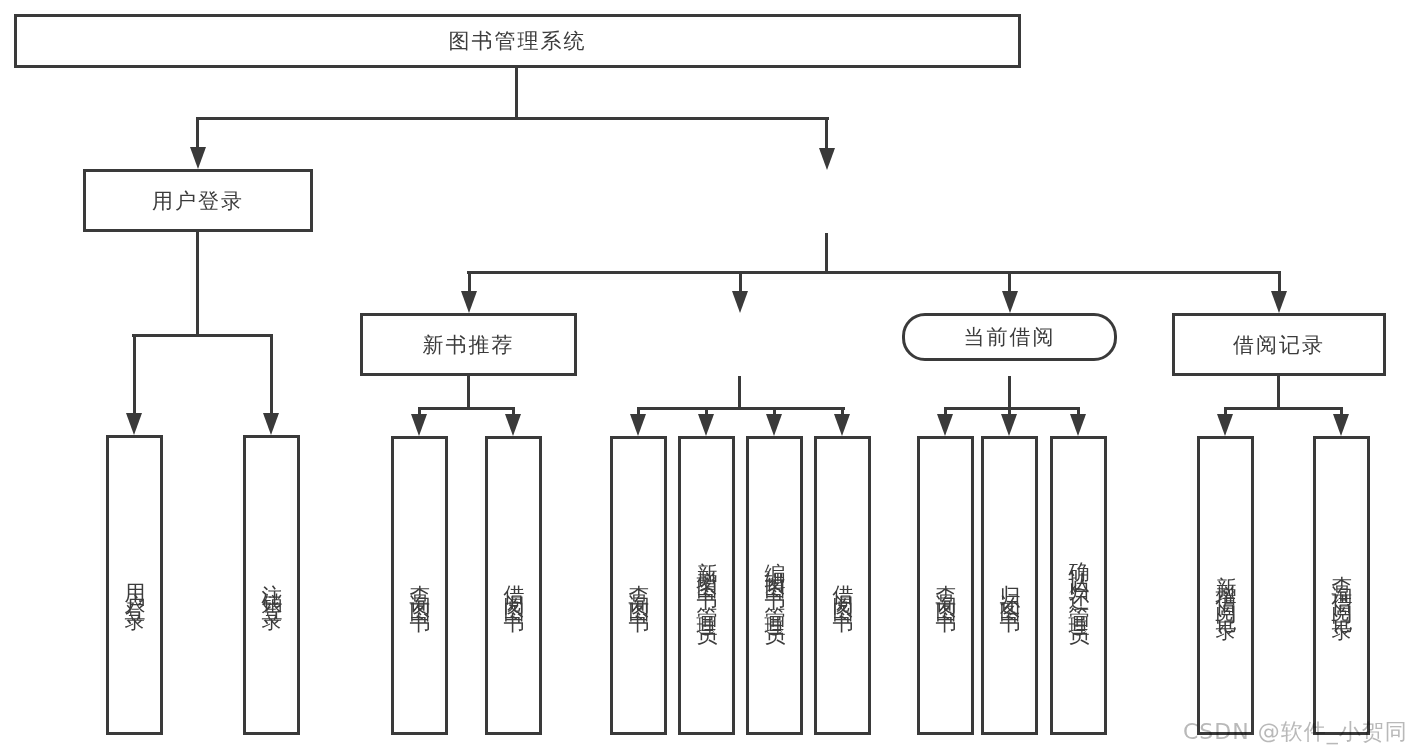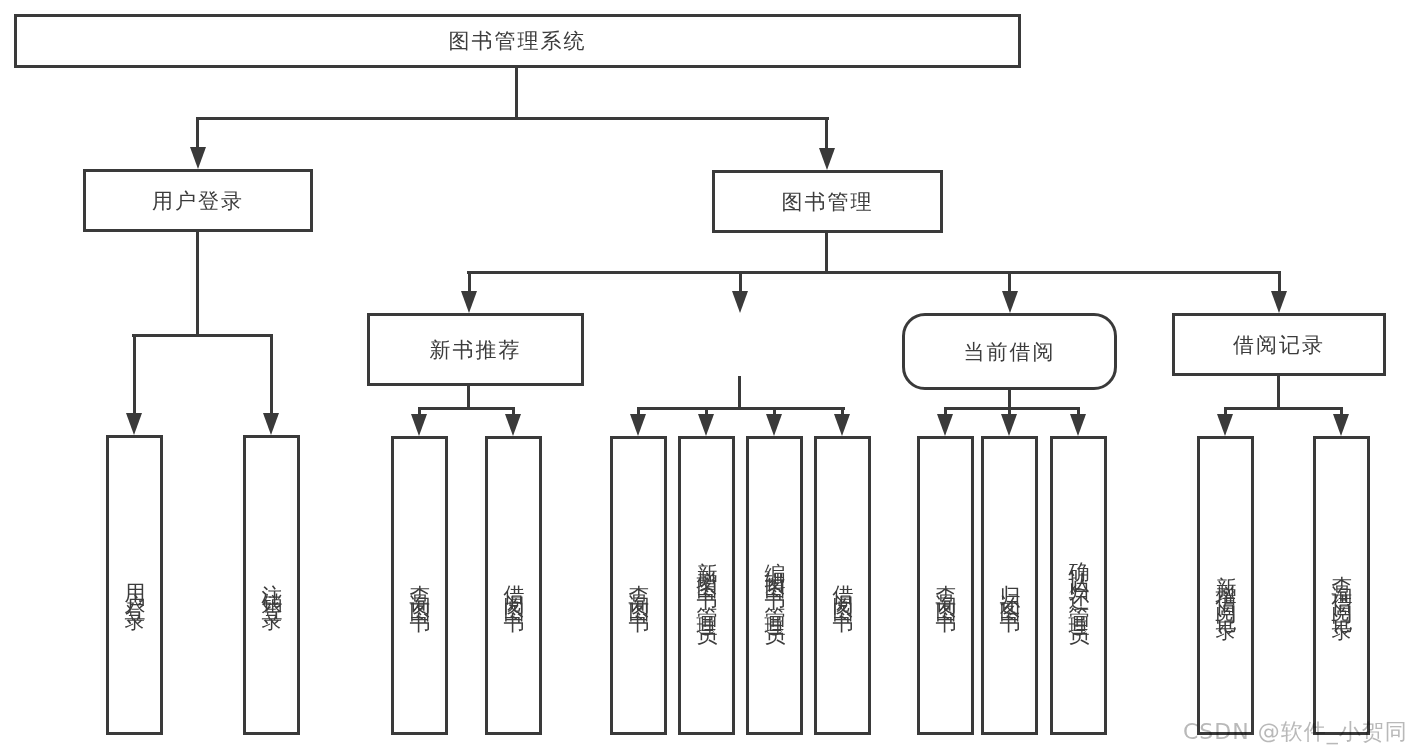--- a/index.html
+++ b/index.html
@@ -42,46 +42,43 @@
   <div class="vl" style="left:515px;top:68px;height:52px;"></div>
   <div class="hl" style="left:196px;top:117px;width:633px;"></div>
   <div class="vl" style="left:196px;top:118px;height:34px;"></div>
   <div class="vl" style="left:825px;top:118px;height:34px;"></div>
   <div class="arrow" style="left:190px;top:147px;"></div>
   <div class="arrow" style="left:819px;top:148px;"></div>
 
   <div class="box" style="left:83px;top:169px;width:230px;height:63px;">
     <span>用户登录</span>
   </div>
-  <div class="box" style="left:712px;top:170px;width:231px;height:63px;">
-    <span>图书管理</span>
-  </div>
 
   <div class="vl" style="left:196px;top:232px;height:104px;"></div>
   <div class="hl" style="left:132px;top:334px;width:141px;"></div>
   <div class="vl" style="left:133px;top:335px;height:80px;"></div>
   <div class="vl" style="left:270px;top:335px;height:80px;"></div>
   <div class="arrow" style="left:126px;top:413px;"></div>
   <div class="arrow" style="left:263px;top:413px;"></div>
 
   <div class="vl" style="left:825px;top:233px;height:41px;"></div>
   <div class="hl" style="left:467px;top:271px;width:814px;"></div>
   <div class="vl" style="left:468px;top:272px;height:21px;"></div>
   <div class="vl" style="left:739px;top:272px;height:21px;"></div>
   <div class="vl" style="left:1008px;top:272px;height:21px;"></div>
   <div class="vl" style="left:1278px;top:272px;height:21px;"></div>
   <div class="arrow" style="left:461px;top:291px;"></div>
   <div class="arrow" style="left:732px;top:291px;"></div>
   <div class="arrow" style="left:1002px;top:291px;"></div>
   <div class="arrow" style="left:1271px;top:291px;"></div>
 
-  <div class="box" style="left:360px;top:313px;width:217px;height:73px;margin-left:7px;">
+  <div class="box" style="left:360px;top:313px;width:217px;height:63px;">
     <span>新书推荐</span>
   </div>
-  <div class="box" style="left:902px;top:313px;width:215px;height:77px;border-radius:23px;">
+  <div class="box" style="left:902px;top:313px;width:215px;height:48px;border-radius:23px;">
     <span>当前借阅</span>
   </div>
   <div class="box" style="left:1172px;top:313px;width:214px;height:63px;">
     <span>借阅记录</span>
   </div>
 
   <div class="vl" style="left:467px;top:376px;height:33px;"></div>
   <div class="hl" style="left:418px;top:407px;width:97px;"></div>
   <div class="vl" style="left:418px;top:408px;height:12px;"></div>
   <div class="vl" style="left:512px;top:408px;height:12px;"></div>

